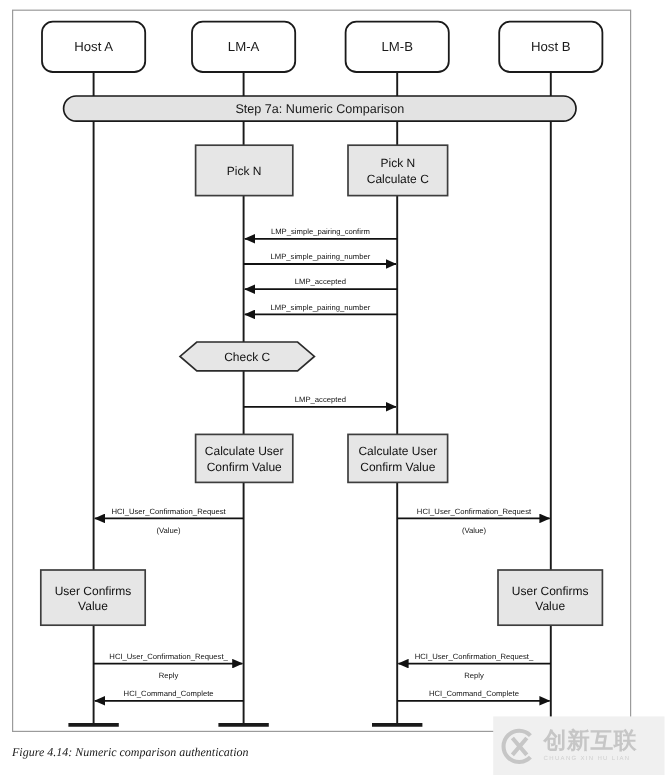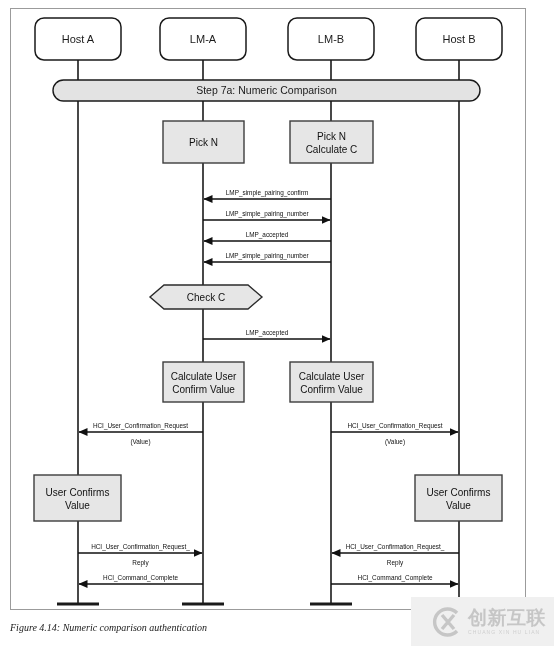--- a/index.html
+++ b/index.html
@@ -106,21 +106,21 @@
   #watermark {
     position: absolute;
     left: 411px;
     top: 597px;
     width: 143px;
     height: 49px;
     background: #f0f0f0;
     display: flex;
     align-items: center;
     gap: 5px;
-    padding-left: 18px;
+    padding-left: 3px;
     box-sizing: border-box;
   }
   #wm-mark {
     flex: 0 0 auto;
   }
   #wm-text {
     display: flex;
     flex-direction: column;
     line-height: 1;
   }

